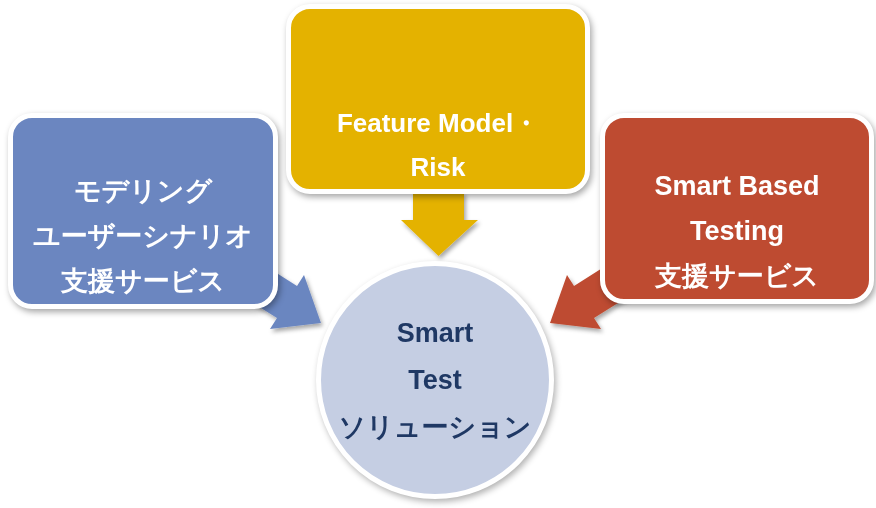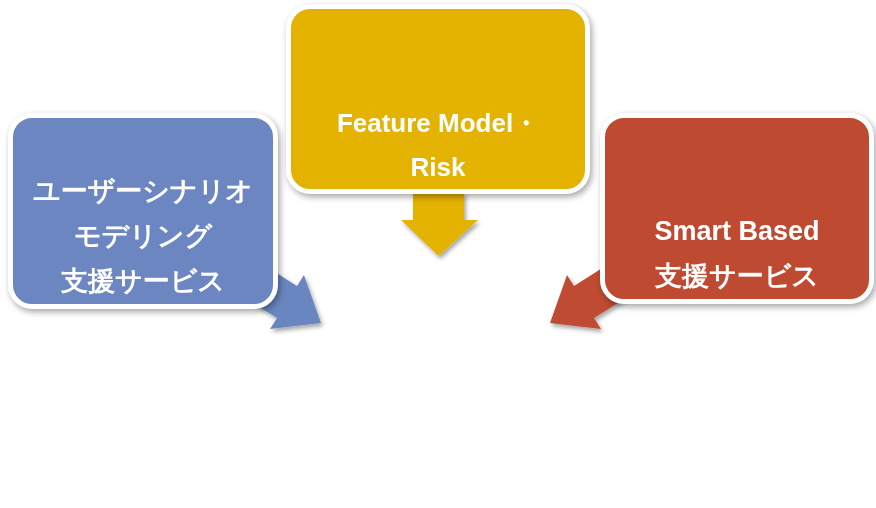--- a/index.html
+++ b/index.html
@@ -66,29 +66,35 @@
       <filter id="ds" x="-30%" y="-30%" width="160%" height="160%">
         <feDropShadow dx="2" dy="3" stdDeviation="2" flood-color="#000000" flood-opacity="0.35"></feDropShadow>
       </filter>
     </defs>
     <polygon filter="url(#ds)" points="234,246 297,286 304,275 321,323 270,329 277,318 213,278" fill="#6B86C0"></polygon>
     <polygon filter="url(#ds)" points="413,192 464,192 464,220 478,220 438.5,256 401,220 413,220" fill="#E4B200"></polygon>
     <polygon filter="url(#ds)" points="637,246 574,286 567,275 550,323 601,329 594,318 658,278" fill="#BE4B31"></polygon>
   </svg>
 
   <div class="node-box box-blue" style="background: rgb(107, 134, 192);">
+    <div class="box-line">モデリング</div>
     <div class="box-line">ユーザーシナリオ</div>
-    <div class="box-line">モデリング</div>
     <div class="box-line">支援サービス</div>
   </div>
 
   <div class="node-box box-gold" style="background: rgb(228, 178, 0);">
     <div class="box-line">Feature Model・</div>
     <div class="box-line">Risk</div>
   </div>
 
   <div class="node-box box-red" style="background: rgb(190, 75, 49);">
     <div class="box-line">Smart Based</div>
+    <div class="box-line">Testing</div>
     <div class="box-line">支援サービス</div>
   </div>
 
+  <div class="center-circle" style="background: rgb(197, 206, 227);">
+    <div class="box-line">Smart</div>
+    <div class="box-line">Test</div>
+    <div class="box-line">ソリューション</div>
+  </div>
 
 </div>
 
 </body></html>

